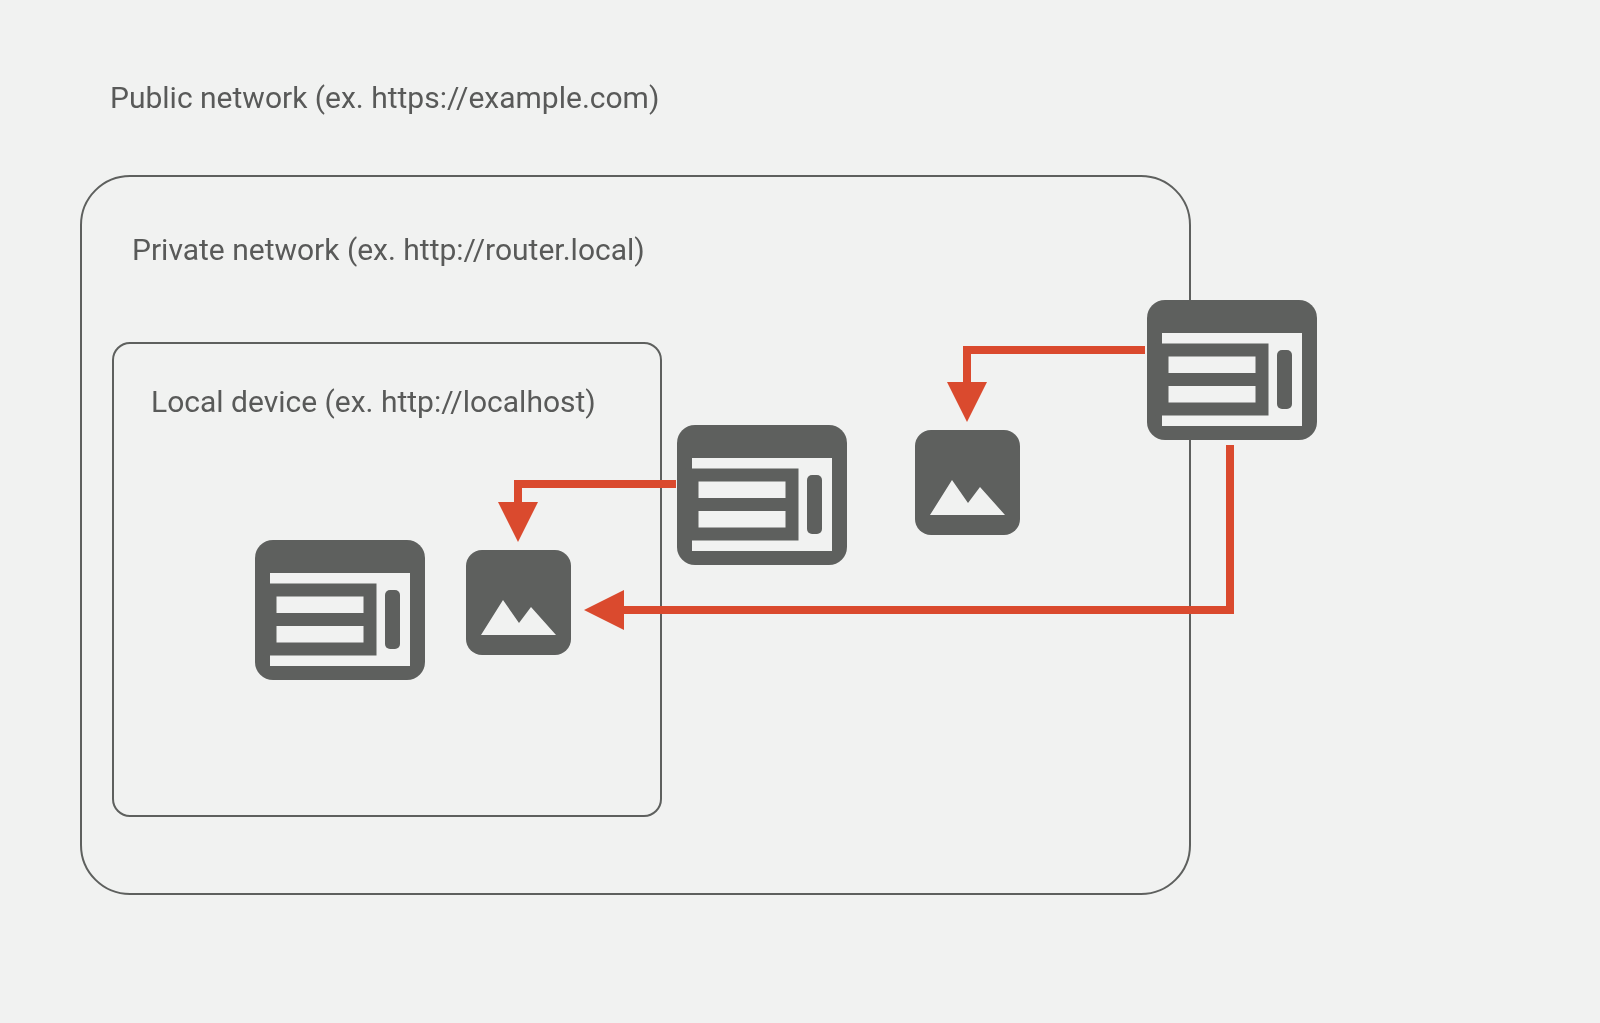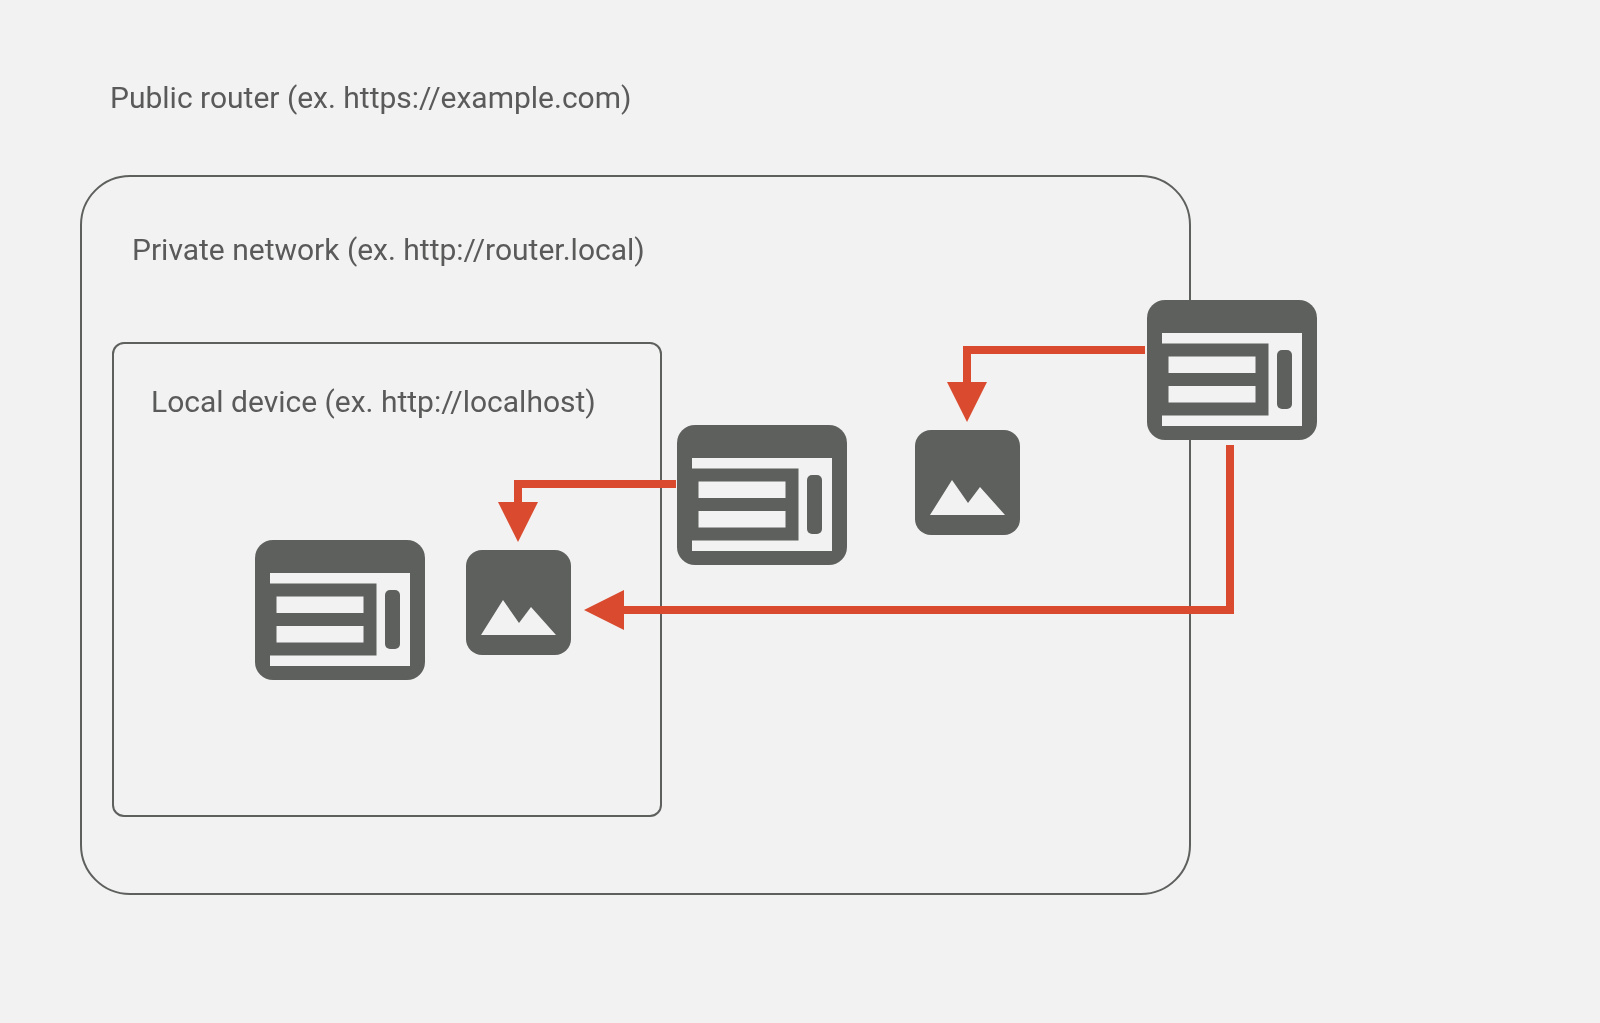--- a/index.html
+++ b/index.html
@@ -52,21 +52,21 @@
       top: 55px;
     }
     
     .local-box {
       position: absolute;
       left: 30px;
       top: 165px;
       width: 550px;
       height: 475px;
       border: 2px solid #5e605e;
-      border-radius: 12px;
+      border-radius: 18px;
     }
     
     .local-label {
       left: 37px;
       top: 40px;
     }
     
     
     .browser-icon {
       position: absolute;
@@ -85,21 +85,21 @@
       width: 1440px;
       height: 880px;
       pointer-events: none;
     }
   </style>
 </head>
 <body>
 
 <div class="diagram-container">
 
-  <div class="label public-label">Public router (ex. https://example.com)</div>
+  <div class="label public-label">Public network (ex. https://example.com)</div>
 
   <div class="private-box">
     <div class="label private-label">Private network (ex. http://router.local)</div>
 
     <div class="local-box">
       <div class="label local-label">Local device (ex. http://localhost)</div>
     </div>
   </div>
 
   <div class="browser-icon" style="left:1062px; top:225px;">

